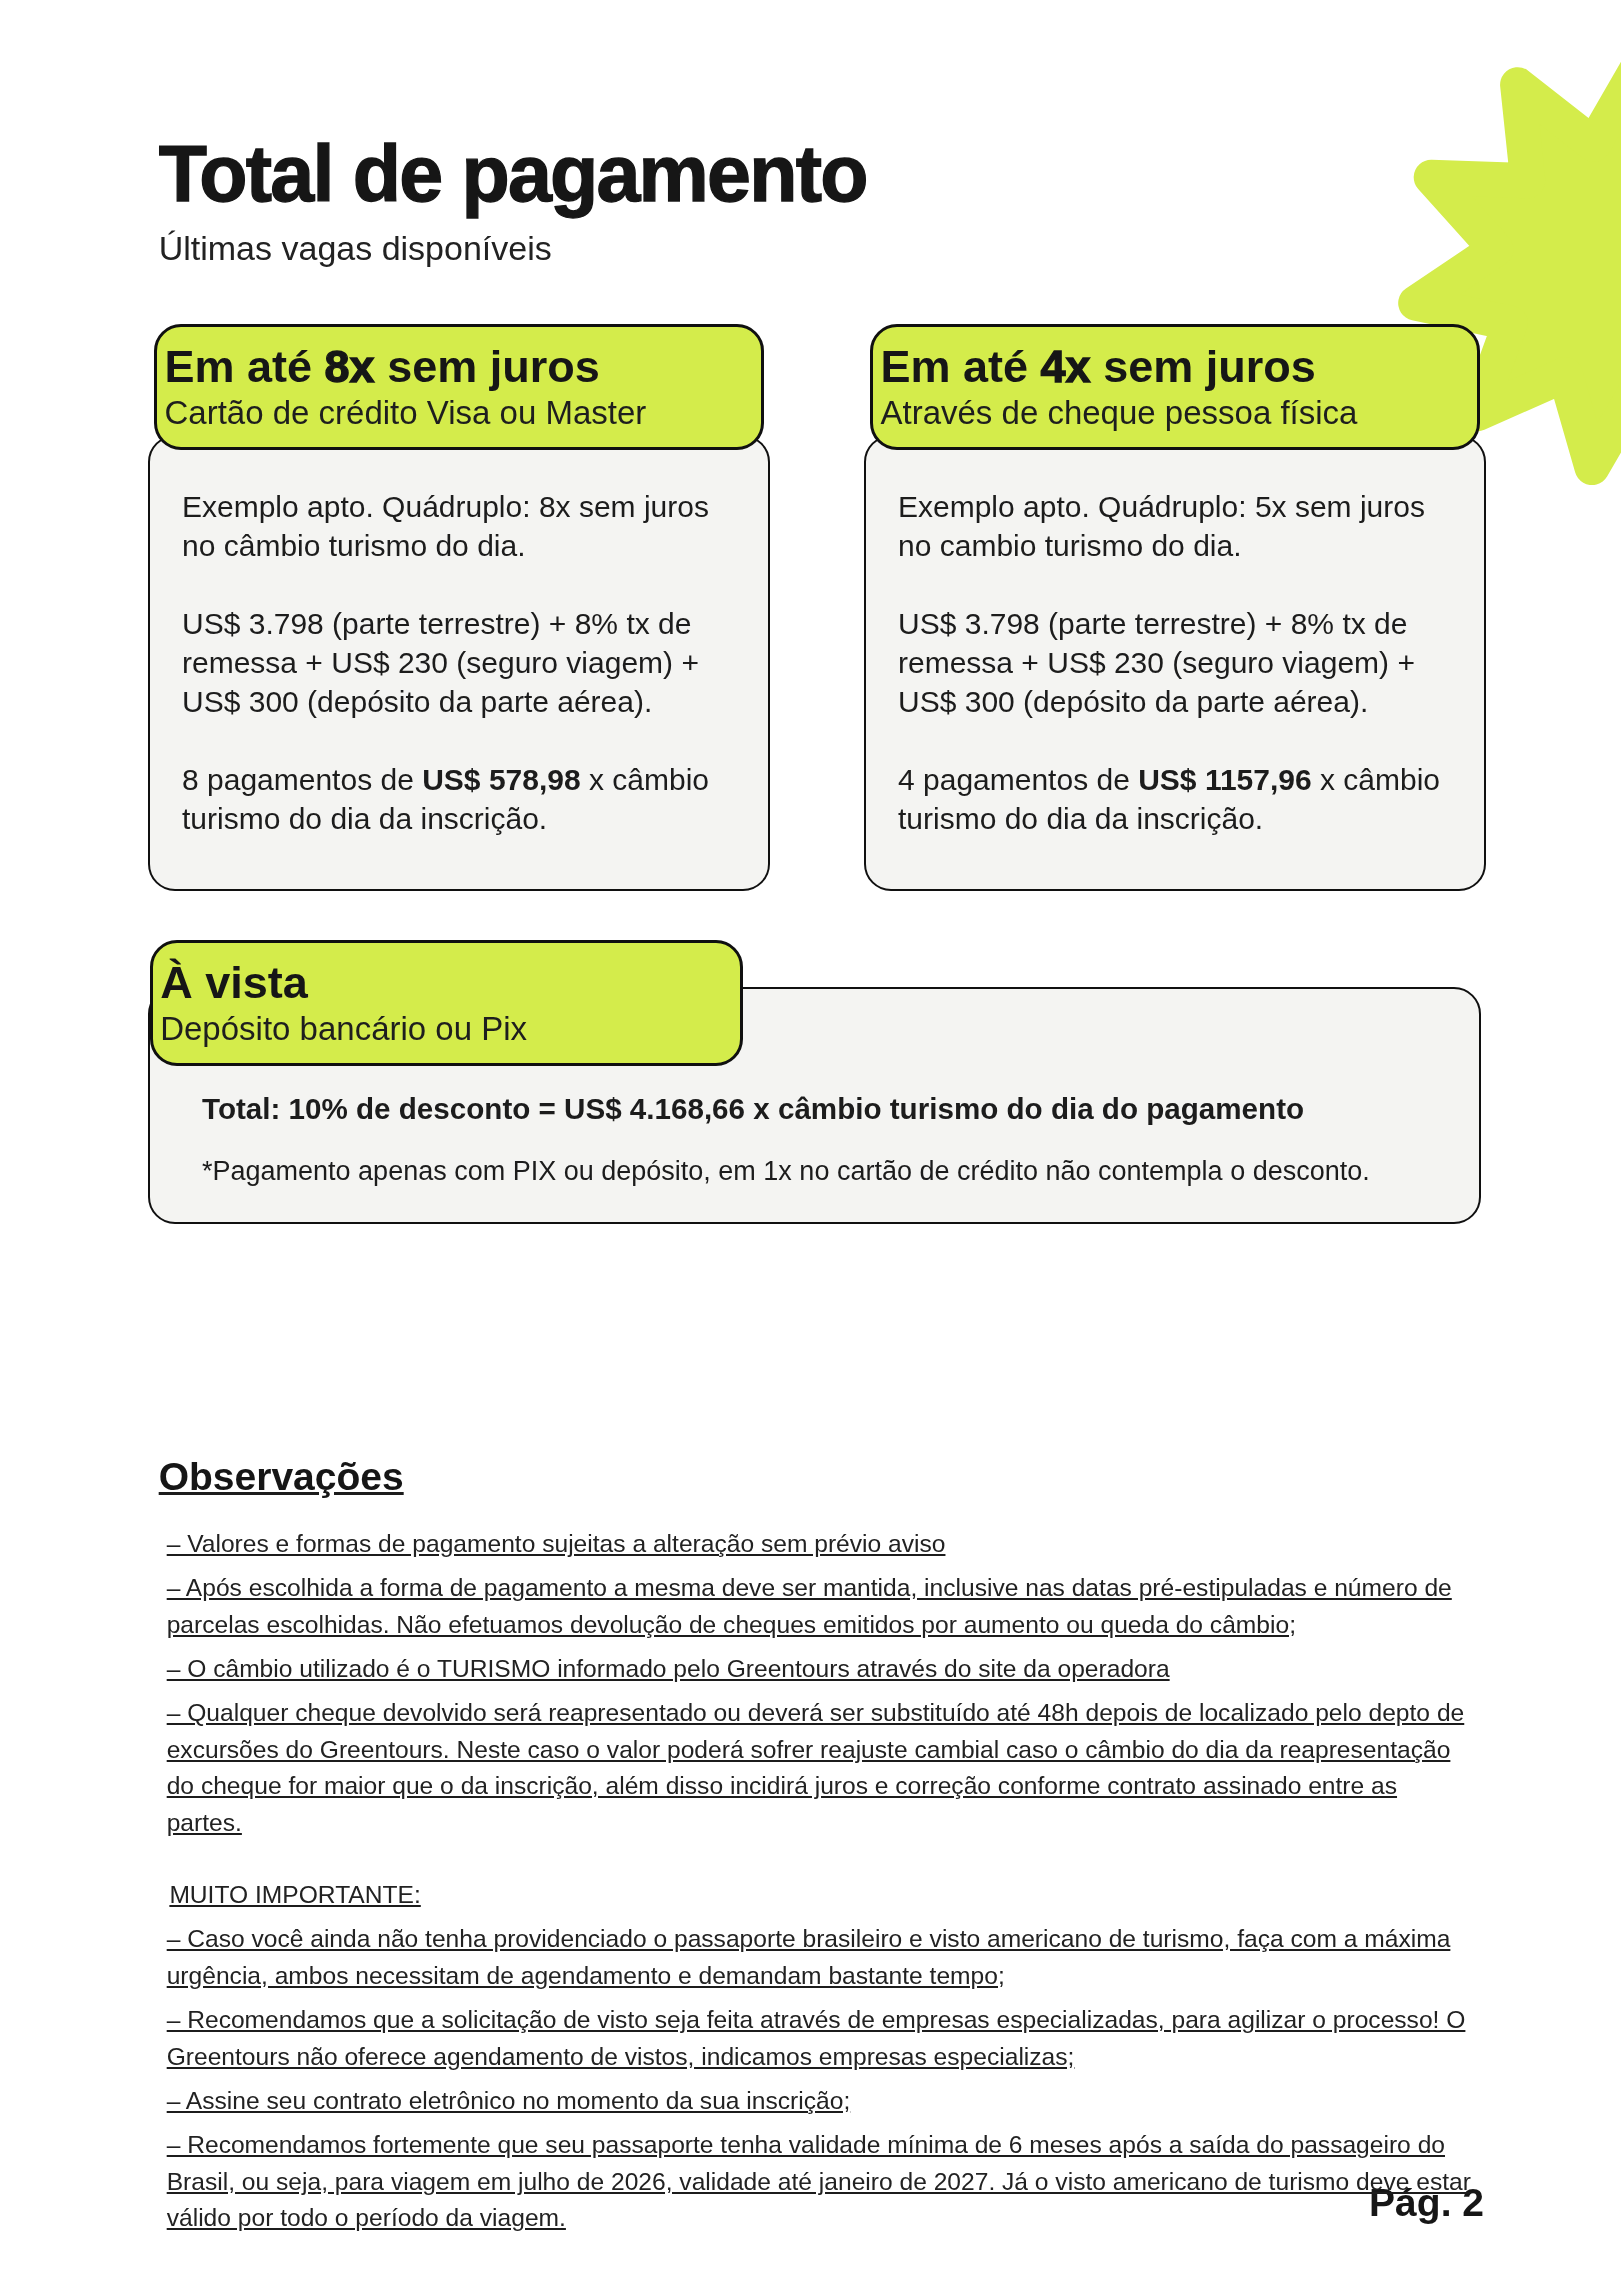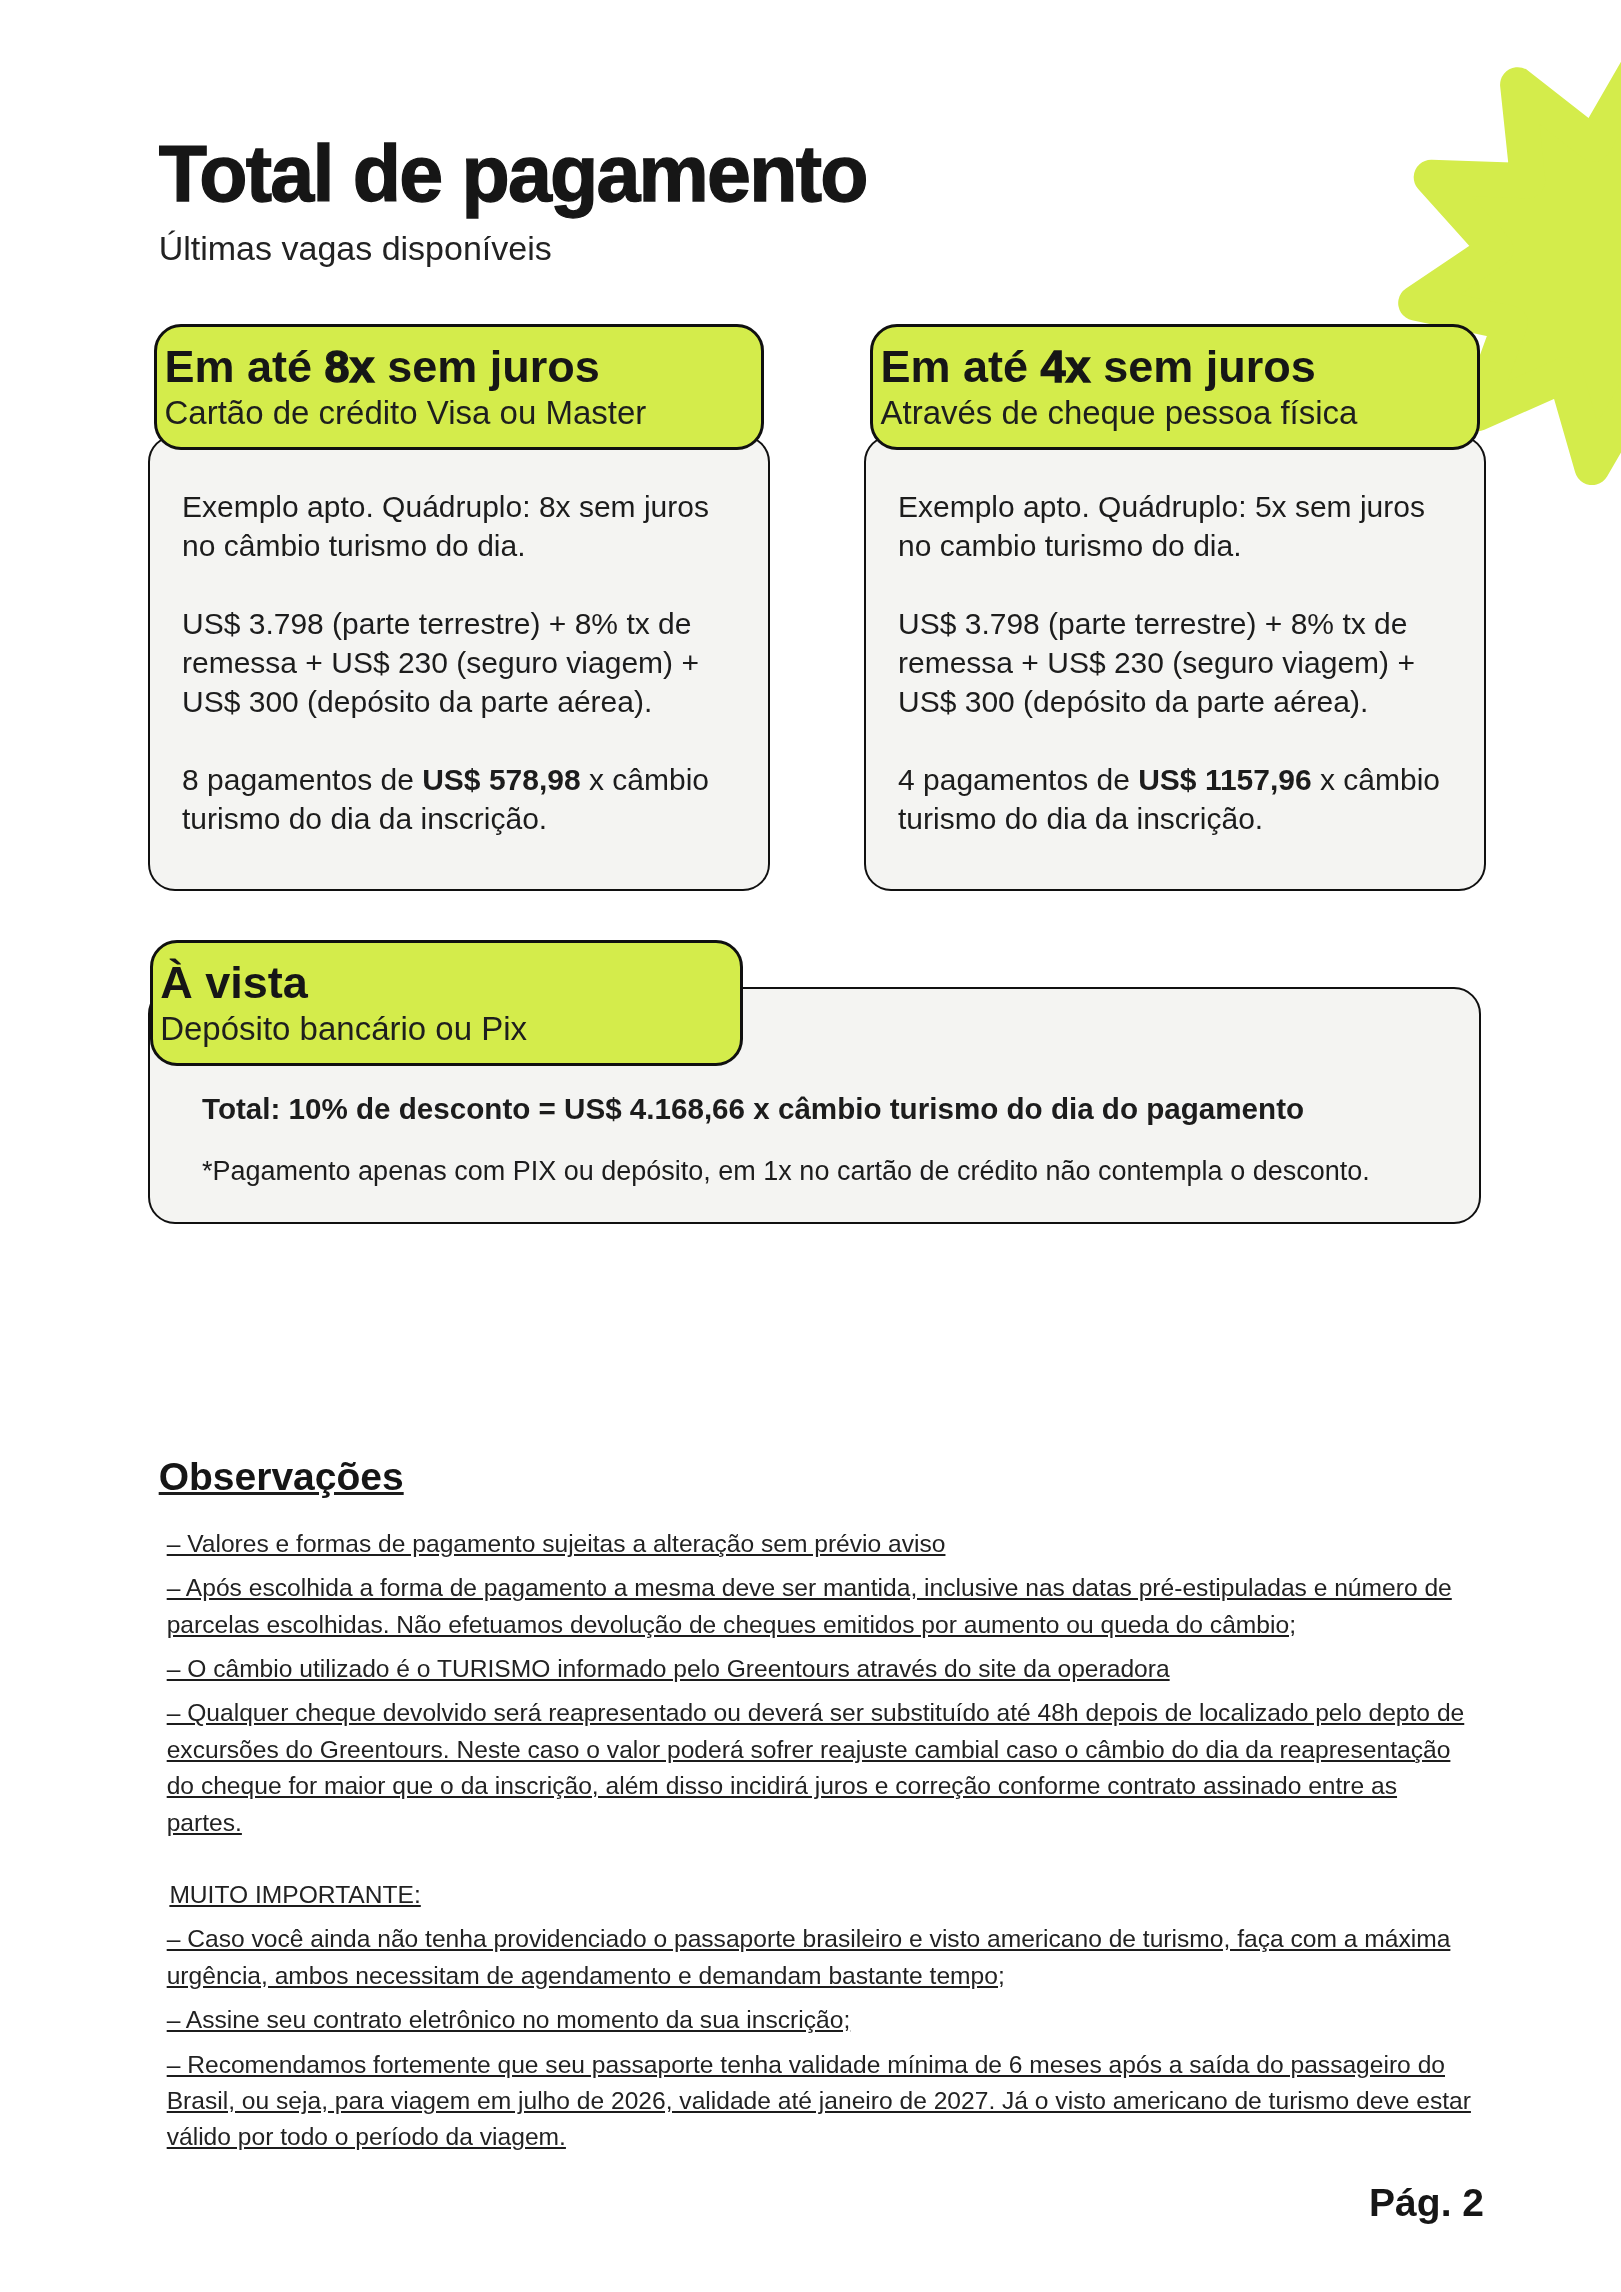--- a/index.html
+++ b/index.html
@@ -202,20 +202,21 @@
       <h2>Observações</h2>
       <div class="obs-text">
           <p>– Valores e formas de pagamento sujeitas a alteração sem prévio aviso</p>
           <p>– Após escolhida a forma de pagamento a mesma deve ser mantida, inclusive nas datas pré-estipuladas e número de parcelas escolhidas. Não efetuamos devolução de cheques emitidos por aumento ou queda do câmbio;</p>
           <p>– O câmbio utilizado é o TURISMO informado pelo Greentours através do site da operadora</p>
           <p>– Qualquer cheque devolvido será reapresentado ou deverá ser substituído até 48h depois de localizado pelo depto de excursões do Greentours. Neste caso o valor poderá sofrer reajuste cambial caso o câmbio do dia da reapresentação do cheque for maior que o da inscrição, além disso incidirá juros e correção conforme contrato assinado entre as partes.</p>
         </div>
       <p class="important-title obs-text">MUITO IMPORTANTE:</p>
       <div class="obs-text">
           <p>– Caso você ainda não tenha providenciado o passaporte brasileiro e visto americano de turismo, faça com a máxima urgência, ambos necessitam de agendamento e demandam bastante tempo;</p>
+          <p>– Recomendamos que a solicitação de visto seja feita através de empresas especializadas, para agilizar o processo! O Greentours não oferece agendamento de vistos, indicamos empresas especializas;</p>
           <p>– Assine seu contrato eletrônico no momento da sua inscrição;</p>
           <p>– Recomendamos fortemente que seu passaporte tenha validade mínima de 6 meses após a saída do passageiro do Brasil, ou seja, para viagem em julho de 2026, validade até janeiro de 2027. Já o visto americano de turismo deve estar válido por todo o período da viagem.</p>
         </div>
     </section>
 
   </div>
 
   <div class="page-number">Pág. 2</div>
 </div>
 

